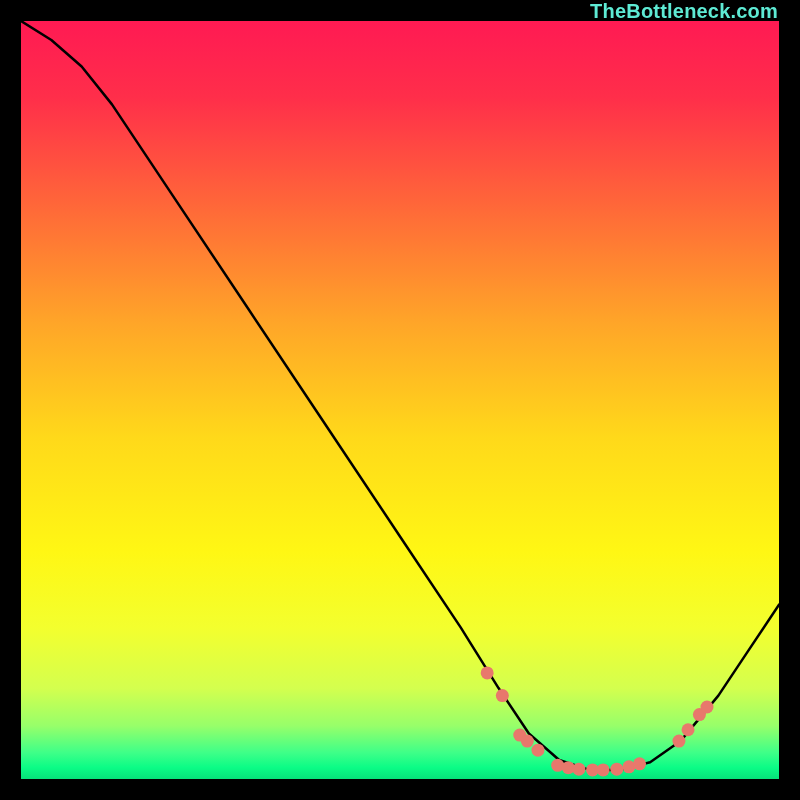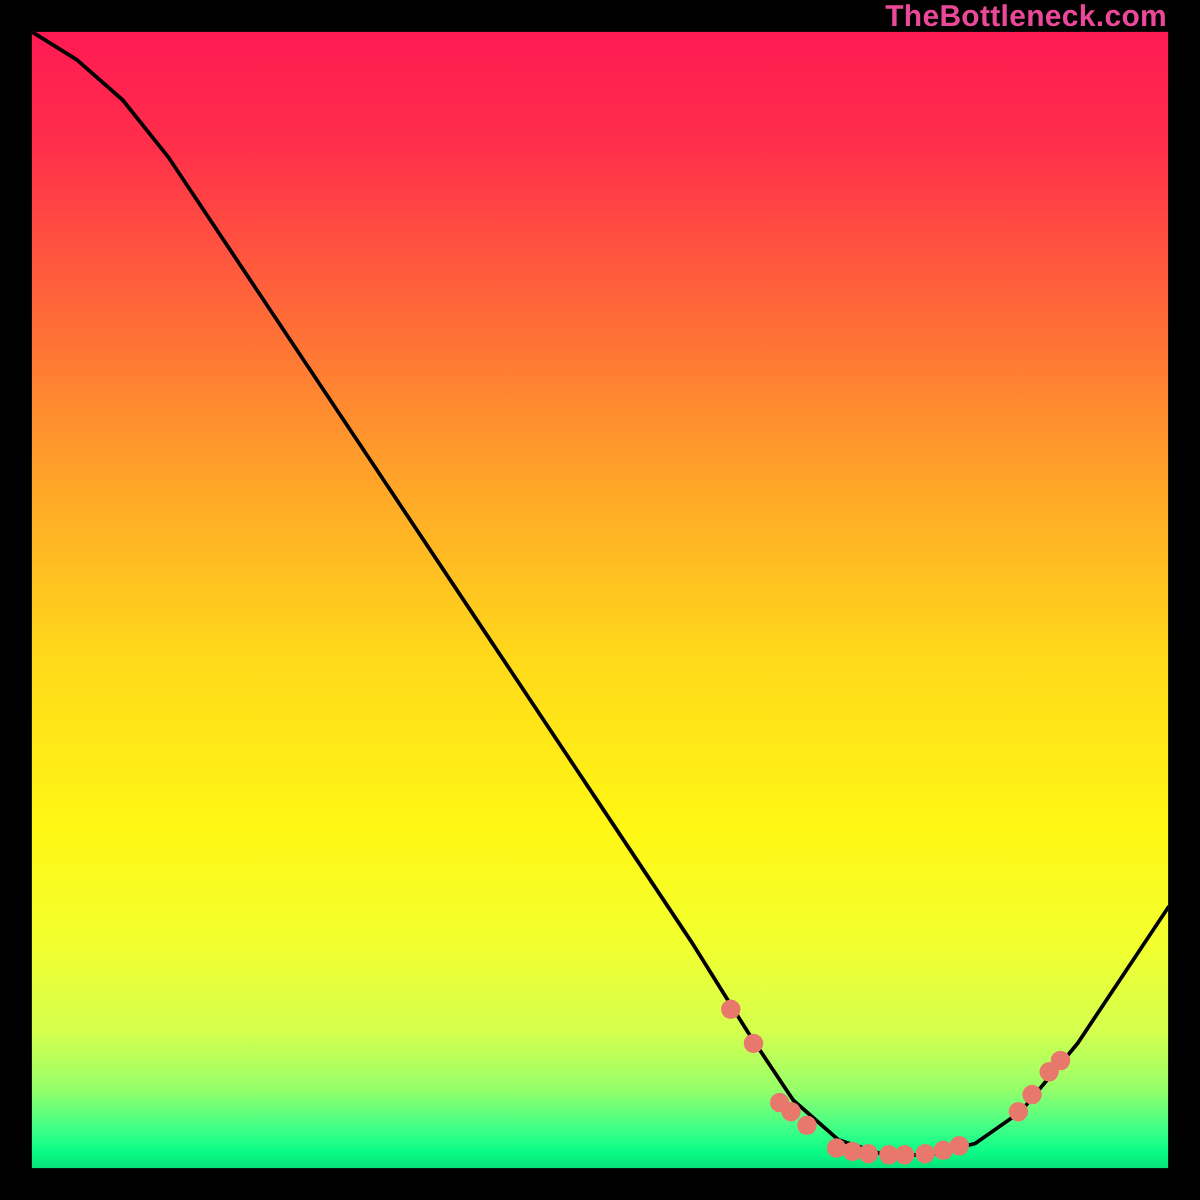--- a/index.html
+++ b/index.html
@@ -29,21 +29,21 @@
     height: 100%;
     overflow: visible;
   }
   .attribution {
     position: absolute;
     top: 0px;
     right: 22px;
     font-family: Arial, Helvetica, sans-serif;
     font-size: 20px;
     font-weight: 600;
-    color: #ec4899;
+    color: #5eead4;
     letter-spacing: 0.2px;
   }
 </style>
 </head>
 <body>
 <div class="frame">
 
   <div class="attribution">TheBottleneck.com</div>
 
   <div class="plot-area">

